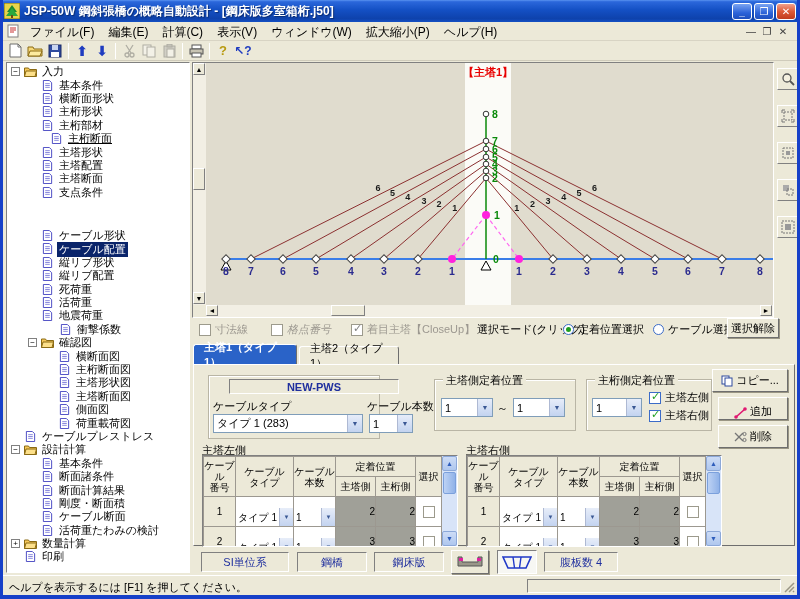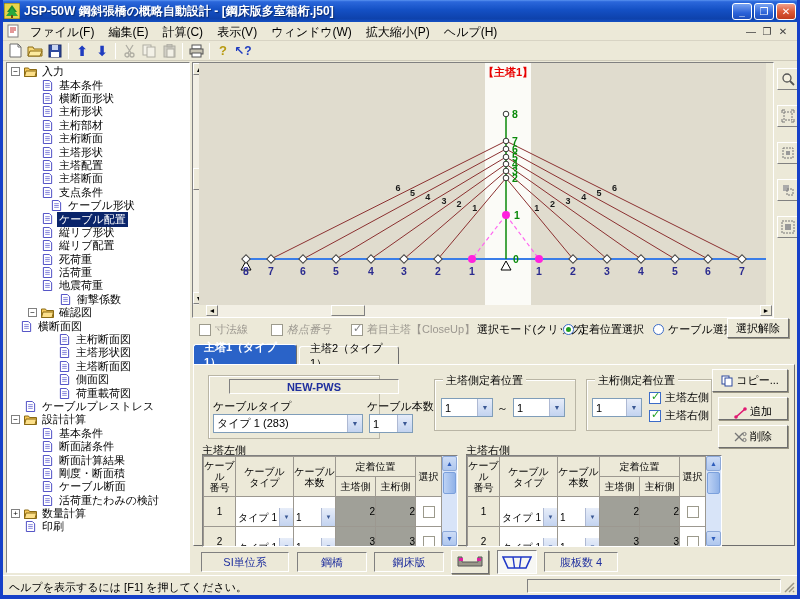--- a/index.html
+++ b/index.html
@@ -35,21 +35,21 @@
   .tree-row{height:13.4px;display:flex;align-items:center;font-size:11px;white-space:nowrap;}
   .expander{width:9px;height:9px;border:1px solid #808080;background:#fff;color:#000;
     font-size:8px;line-height:7px;text-align:center;margin-right:4px;flex:0 0 9px;}
   .tree-label{padding:0 2px;color:#000;}
   .tree-label.selected{background:#0A246A;color:#fff;}
   .ticon{margin-right:3px;flex:0 0 13px;height:11px;}
   
   #draw-wrap{position:absolute;left:189px;top:62px;width:582px;height:256px;background:#ECE9D8;
     border:1px solid #808080;border-right-color:#fff;border-bottom-color:#fff;}
   #vscroll{position:absolute;left:0;top:0;width:13px;height:242px;background:#F2EFE4;}
-  #canvas{position:absolute;left:6px;top:0;width:567px;height:242px;background:#E0DCCE;overflow:hidden;padding-left:27px;}
+  #canvas{position:absolute;left:13px;top:0;width:567px;height:242px;background:#E0DCCE;overflow:hidden;}
   #hscroll{position:absolute;left:13px;top:242px;width:567px;height:12px;background:#F2EFE4;}
   .sc-btn{position:absolute;background:#ECE9D8;border:1px solid;border-color:#fff #808080 #808080 #fff;
     font-size:7px;color:#000;display:flex;align-items:center;justify-content:center;}
   .sc-thumb{position:absolute;background:#ECE9D8;border:1px solid;border-color:#fff #808080 #808080 #fff;}
   #right-tools{position:absolute;left:773px;top:62px;width:24px;height:256px;background:#ECE9D8;}
   .rt-btn{position:absolute;left:1px;width:22px;height:22px;background:#ECE9D8;border:1px solid;
     border-color:#fff #808080 #808080 #fff;display:flex;align-items:center;justify-content:center;}
   
   .cb{width:12px;height:12px;background:#fff;border:1px solid #9C9A8C;display:inline-block;position:relative;flex:0 0 12px;}
   .cb.checked::after{content:"✓";position:absolute;left:1px;top:-3px;font-size:11px;font-weight:bold;color:#808080;}
@@ -232,21 +232,21 @@
         <span class="tree-label">主桁形状</span>
       </div>
       <div class="tree-row" style="padding-left: 21px;">
         <span style="flex:0 0 13px;"></span>
         <svg class="ticon" width="11" height="12" viewBox="0 0 11 12">
   <path d="M1 0.5 L7.5 0.5 L10 3 L10 11.5 L1 11.5 Z" fill="#fff" stroke="#4040C0"></path>
   <path d="M3 4 L8 4 M3 6 L8 6 M3 8 L8 8" stroke="#6060D0" stroke-width="0.8"></path>
         </svg>
         <span class="tree-label">主桁部材</span>
       </div>
-      <div class="tree-row" style="padding-left: 21px;">
+      <div class="tree-row" style="padding-left: 30px; text-decoration: underline;">
         <span style="flex:0 0 13px;"></span>
         <svg class="ticon" width="11" height="12" viewBox="0 0 11 12">
   <path d="M1 0.5 L7.5 0.5 L10 3 L10 11.5 L1 11.5 Z" fill="#fff" stroke="#4040C0"></path>
   <path d="M3 4 L8 4 M3 6 L8 6 M3 8 L8 8" stroke="#6060D0" stroke-width="0.8"></path>
         </svg>
         <span class="tree-label">主桁断面</span>
       </div>
       <div class="tree-row" style="padding-left: 21px;">
         <span style="flex:0 0 13px;"></span>
         <svg class="ticon" width="11" height="12" viewBox="0 0 11 12">
@@ -272,21 +272,21 @@
         <span class="tree-label">主塔断面</span>
       </div>
       <div class="tree-row" style="padding-left: 21px;">
         <span style="flex:0 0 13px;"></span>
         <svg class="ticon" width="11" height="12" viewBox="0 0 11 12">
   <path d="M1 0.5 L7.5 0.5 L10 3 L10 11.5 L1 11.5 Z" fill="#fff" stroke="#4040C0"></path>
   <path d="M3 4 L8 4 M3 6 L8 6 M3 8 L8 8" stroke="#6060D0" stroke-width="0.8"></path>
         </svg>
         <span class="tree-label">支点条件</span>
       </div>
-      <div class="tree-row" style="padding-left: 30px;">
+      <div class="tree-row" style="padding-left: 21px; margin-top: 30px;">
         <span style="flex:0 0 13px;"></span>
         <svg class="ticon" width="11" height="12" viewBox="0 0 11 12">
   <path d="M1 0.5 L7.5 0.5 L10 3 L10 11.5 L1 11.5 Z" fill="#fff" stroke="#4040C0"></path>
   <path d="M3 4 L8 4 M3 6 L8 6 M3 8 L8 8" stroke="#6060D0" stroke-width="0.8"></path>
         </svg>
         <span class="tree-label">ケーブル形状</span>
       </div>
       <div class="tree-row" style="padding-left: 21px;">
         <span style="flex:0 0 13px;"></span>
         <svg class="ticon" width="11" height="12" viewBox="0 0 11 12">
@@ -344,21 +344,21 @@
         <span class="tree-label">衝撃係数</span>
       </div>
       <div class="tree-row" style="padding-left: 21px;">
         <span class="expander">−</span>
         <svg class="ticon" width="13" height="11" viewBox="0 0 13 11">
   <path d="M0.5 2 L4.5 2 L5.5 3.5 L12.5 3.5 L12.5 10.5 L0.5 10.5 Z" fill="#F6C85A" stroke="#8A6A14"></path>
   <path d="M2 5 L12.5 5 L11 10.5 L0.5 10.5 Z" fill="#FDE08A" stroke="#8A6A14"></path>
         </svg>
         <span class="tree-label">確認図</span>
       </div>
-      <div class="tree-row" style="">
+      <div class="tree-row" style="padding-left: 38px;">
         <span style="flex:0 0 13px;"></span>
         <svg class="ticon" width="11" height="12" viewBox="0 0 11 12">
   <path d="M1 0.5 L7.5 0.5 L10 3 L10 11.5 L1 11.5 Z" fill="#fff" stroke="#4040C0"></path>
   <path d="M3 4 L8 4 M3 6 L8 6 M3 8 L8 8" stroke="#6060D0" stroke-width="0.8"></path>
         </svg>
         <span class="tree-label">横断面図</span>
       </div>
       <div class="tree-row" style="padding-left: 38px;">
         <span style="flex:0 0 13px;"></span>
         <svg class="ticon" width="11" height="12" viewBox="0 0 11 12">
@@ -628,21 +628,21 @@
     <span class="ctrl-label">選択モード(クリック)</span>
   </div>
   <div class="hrow" style="left:560px;top:322px;">
     <span class="radio on"></span>
     <span class="ctrl-label">定着位置選択</span>
   </div>
   <div class="hrow" style="left:650px;top:322px;">
     <span class="radio"></span>
     <span class="ctrl-label">ケーブル選択</span>
   </div>
-  <div class="btn3d" style="position:absolute;left:724px;top:318px;width:62px;height:20px;">
+  <div class="btn3d" style="position:absolute;left:724px;top:318px;width:52px;height:20px;">
     <span>選択解除</span>
   </div>
 
   <div class="tab active" style="left:190px;width:104px;">
     <span>主塔1（タイプ1）</span>
   </div>
   <div class="tab inactive" style="left:296px;width:100px;">
     <span>主塔2（タイプ1）</span>
   </div>
 

